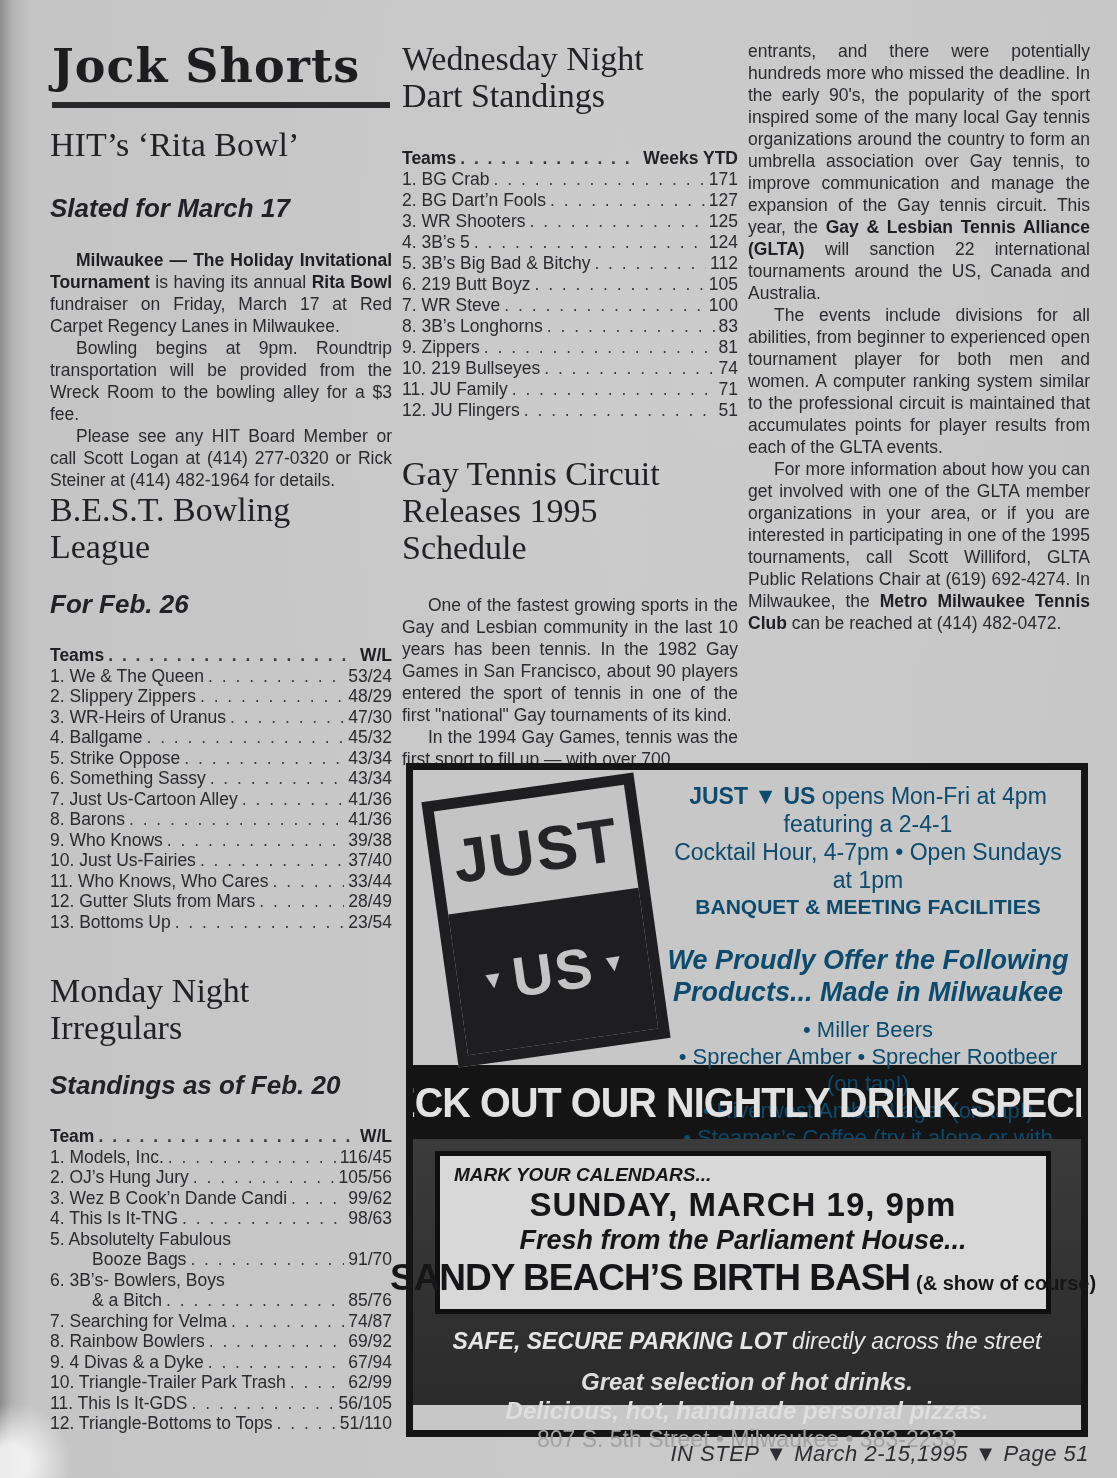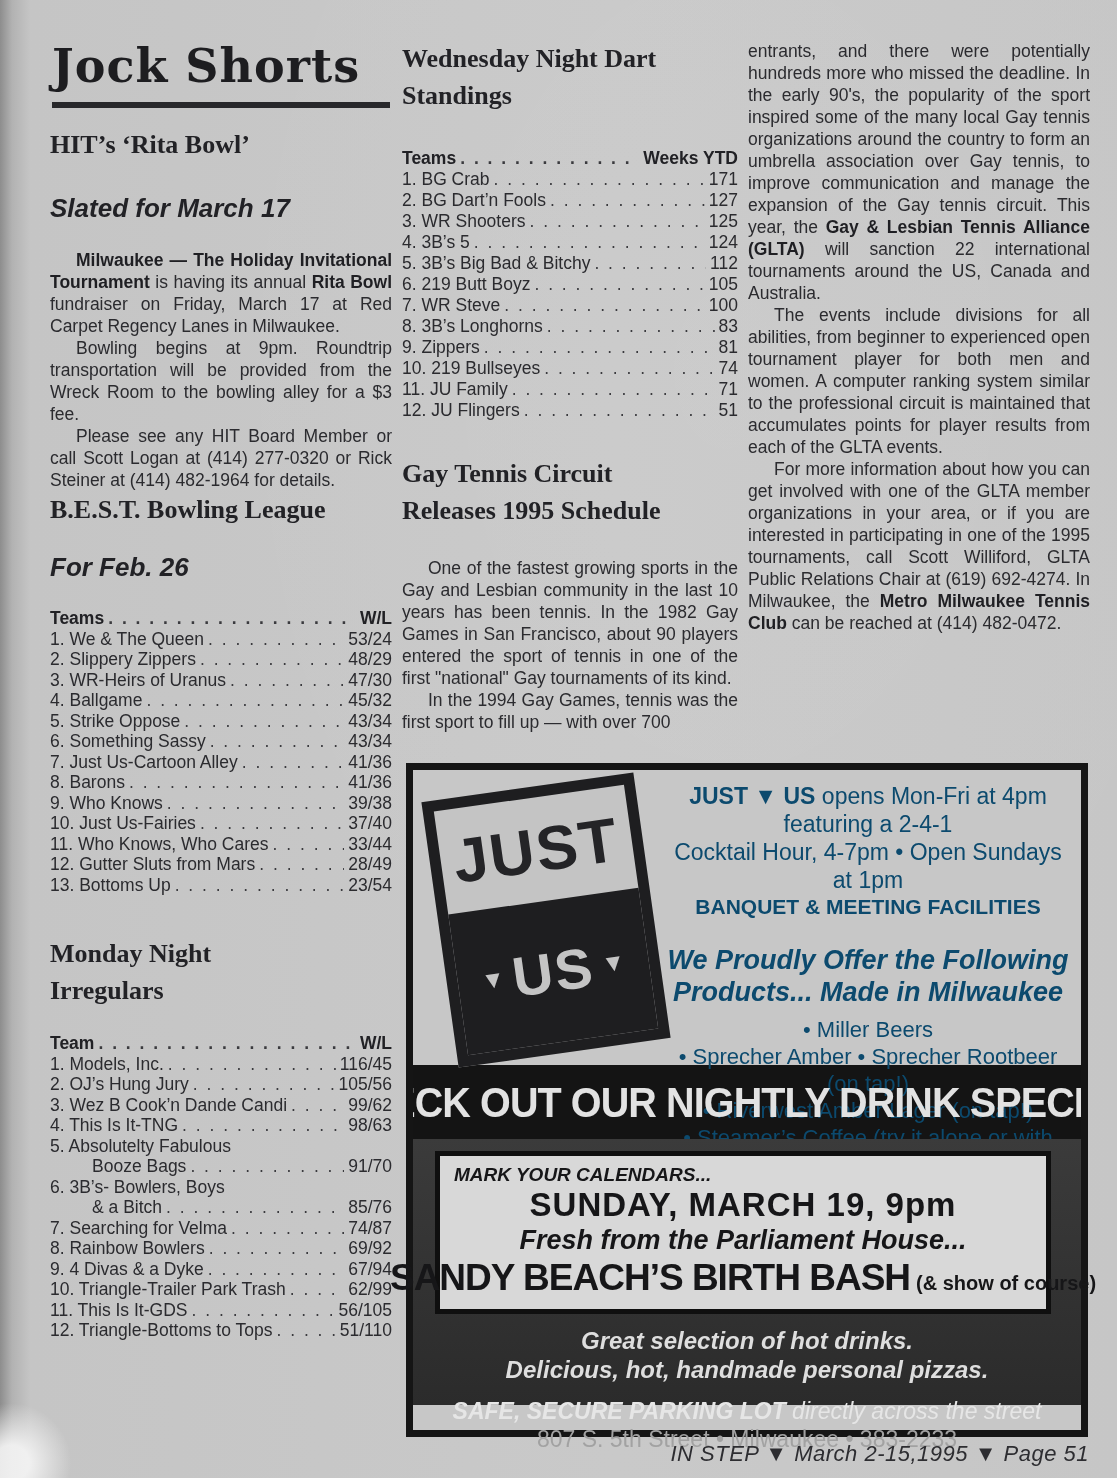--- a/index.html
+++ b/index.html
@@ -18,21 +18,21 @@
   #col1{left:50px;width:342px;}
   #col2{left:402px;width:336px;}
   #col3{left:748px;width:342px;}
 
   .masthead{
     font-family:"DejaVu Serif",serif;font-weight:bold;font-size:46px;line-height:52px;
     color:#1d1d20;margin:0 0 10px 2px;letter-spacing:1px;
   }
   .rule{height:6px;background:#28282b;margin:0 2px 18px 2px;}
   h2.head{
-    font-family:"Liberation Serif",serif;font-weight:bold;font-size:26px;line-height:37px;
+    font-family:"Liberation Serif",serif;font-weight:normal;font-size:34px;line-height:37px;
     color:#222226;margin:0 0 24px 0;letter-spacing:0;
   }
   h3.sub{
     font-style:italic;font-weight:bold;font-size:26px;line-height:30px;
     color:#222226;margin:0 0 26px 0;
   }
   .body p{
     margin:0;font-size:17.5px;line-height:22px;text-align:justify;text-indent:26px;
     color:#2b2b2f;
   }
@@ -204,20 +204,21 @@
         </div>
 
         <div class="row">
           <span class="nm">13. Bottoms Up</span>
           <span class="dots"></span>
           <span class="val">23/54</span>
         </div>
       </div>
 
     <h2 class="head" style="margin-top:40px;max-width:280px;">Monday Night Irregulars</h2>
+    <h3 class="sub" style="max-width:330px;">Standings as of Feb. 20</h3>
     <div class="list">
       <div class="list-head">
         <span class="lbl">Team</span>
         <span class="dots"></span>
         <span class="vlbl">W/L</span>
       </div>
 
         <div class="row">
           <span class="nm">1. Models, Inc.</span>
           <span class="dots"></span>
@@ -439,24 +440,24 @@
     <div id="ad-dark">
       <div id="cal-panel">
         <div class="kicker">MARK YOUR CALENDARS...</div>
         <div class="sunday">SUNDAY, MARCH 19, 9pm</div>
         <div class="fresh">Fresh from the Parliament House...</div>
         <div class="sandy">
           <span class="big">SANDY BEACH’S BIRTH BASH</span>
           <span class="small">(&amp; show of course)</span>
         </div>
       </div>
+      <div id="parking"><b>SAFE, SECURE PARKING LOT</b><span> directly across the street</span></div>
       <div id="tail-block">
         <div class="ad-tail">Great selection of hot drinks.</div>
         <div class="ad-tail">Delicious, hot, handmade personal pizzas.</div>
       </div>
-      <div id="parking"><b>SAFE, SECURE PARKING LOT</b><span> directly across the street</span></div>
       <div id="address">807 S. 5th Street • Milwaukee • 383-2233</div>
     </div>
   </div>
 
   <div id="footer">IN STEP ▼ March 2-15,1995 ▼ Page 51</div>
 
 </div>
 
 </body></html>

